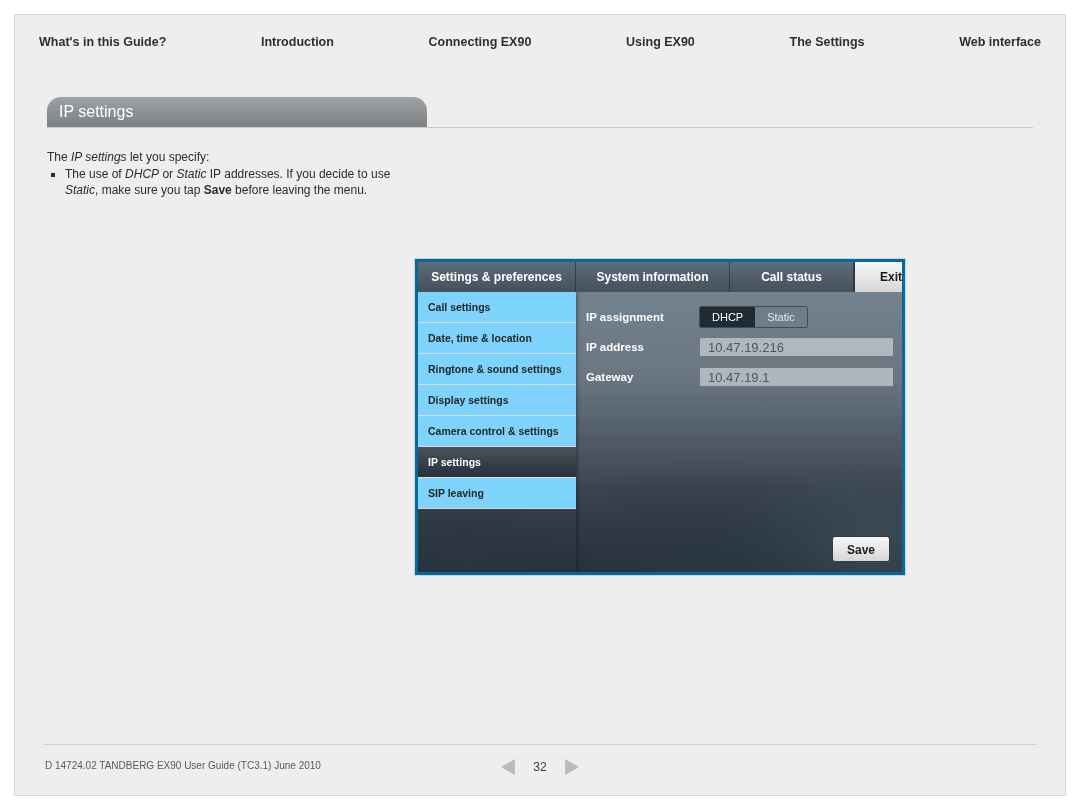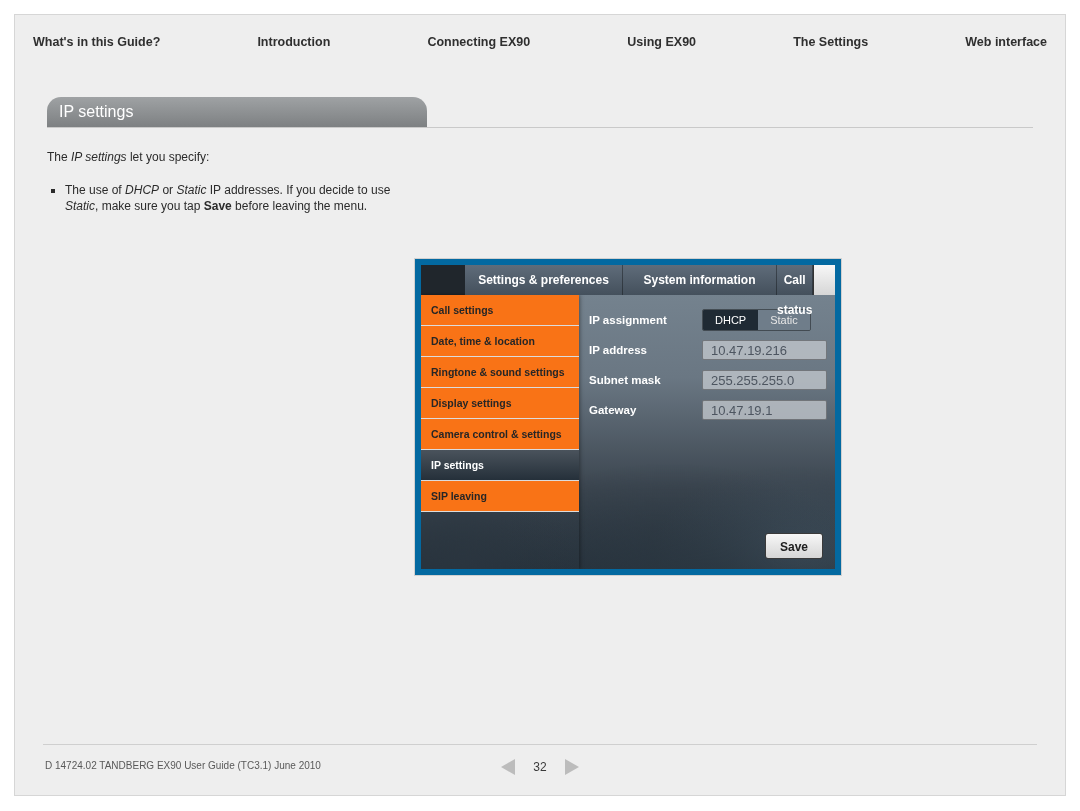--- a/index.html
+++ b/index.html
@@ -20,21 +20,21 @@
     border: 1px solid #d6d6d6;
   }
   
   .nav {
     position: absolute;
     top: 20px;
     left: 0;
     width: 100%;
     display: flex;
     justify-content: space-between;
-    padding: 0 18px;
+    padding: 0 24px;
   }
   .nav span {
     font-size: 12.5px;
     font-weight: bold;
     color: #2f2f2f;
     cursor: pointer;
   }
   
   .section-tab {
     position: absolute;
@@ -61,38 +61,37 @@
   
   .body-text {
     position: absolute;
     top: 134px;
     left: 32px;
     width: 360px;
     font-size: 12px;
     color: #2b2b2b;
     line-height: 1.35;
   }
-  .body-text .intro { margin-bottom: 17px; }
+  .body-text .intro { margin-bottom: 1px; }
   .body-text ul { margin-left: 18px; }
   .body-text li { list-style: square; font-size: 12px; }
   .body-text li::marker { color: #2b2b2b; }
   .em { font-style: italic; }
   .b { font-weight: bold; }
   
   .device {
     position: absolute;
     top: 244px;
     left: 400px;
-    width: 426px;
+    width: 490px;
     height: 316px;
     background: #20262c;
-    border: 6px solid #0369a1;
+    border: 3px solid #0369a1;
     box-shadow: 0 0 0 1px #d0d0d0;
     overflow: hidden;
-    padding-left: 44px;
   }
   .device-tabs {
     height: 30px;
     background: linear-gradient(#5f6c7a, #44505c);
     display: flex;
     align-items: stretch;
     position: relative;
     z-index: 2;
   }
   .device-tab {
@@ -141,21 +140,21 @@
     top: 30px; left: 0; width: 158px; bottom: 0;
     z-index: 1;
     box-shadow: 1px 0 4px rgba(0,0,0,0.4);
   }
   .side-item {
     height: 31px;
     line-height: 31px;
     font-size: 10.5px;
     font-weight: bold;
     color: #262626;
-    background: #f97316;
+    background: #7dd3fc;
     border-bottom: 1px solid #dcdcdc;
     padding-left: 10px;
     cursor: pointer;
   }
   .side-item.active {
     background: linear-gradient(#4a535c, #25303a);
     color: #ffffff;
   }
   
   .panel {
@@ -308,24 +307,20 @@
         <div class="seg">
           <span class="sel">DHCP</span>
           <span>Static</span>
         </div>
       </div>
       <div class="row">
         <div class="lbl">IP address</div>
         <div class="field">10.47.19.216</div>
       </div>
       <div class="row">
-        <div class="lbl">Subnet mask</div>
-        <div class="field">255.255.255.0</div>
-      </div>
-      <div class="row">
         <div class="lbl">Gateway</div>
         <div class="field">10.47.19.1</div>
       </div>
     </div>
 
     <div class="save-btn">Save</div>
   </div>
 
   <div class="footer-hr"></div>
   <div class="footer-left">D 14724.02 TANDBERG EX90 User Guide (TC3.1) June 2010</div>

